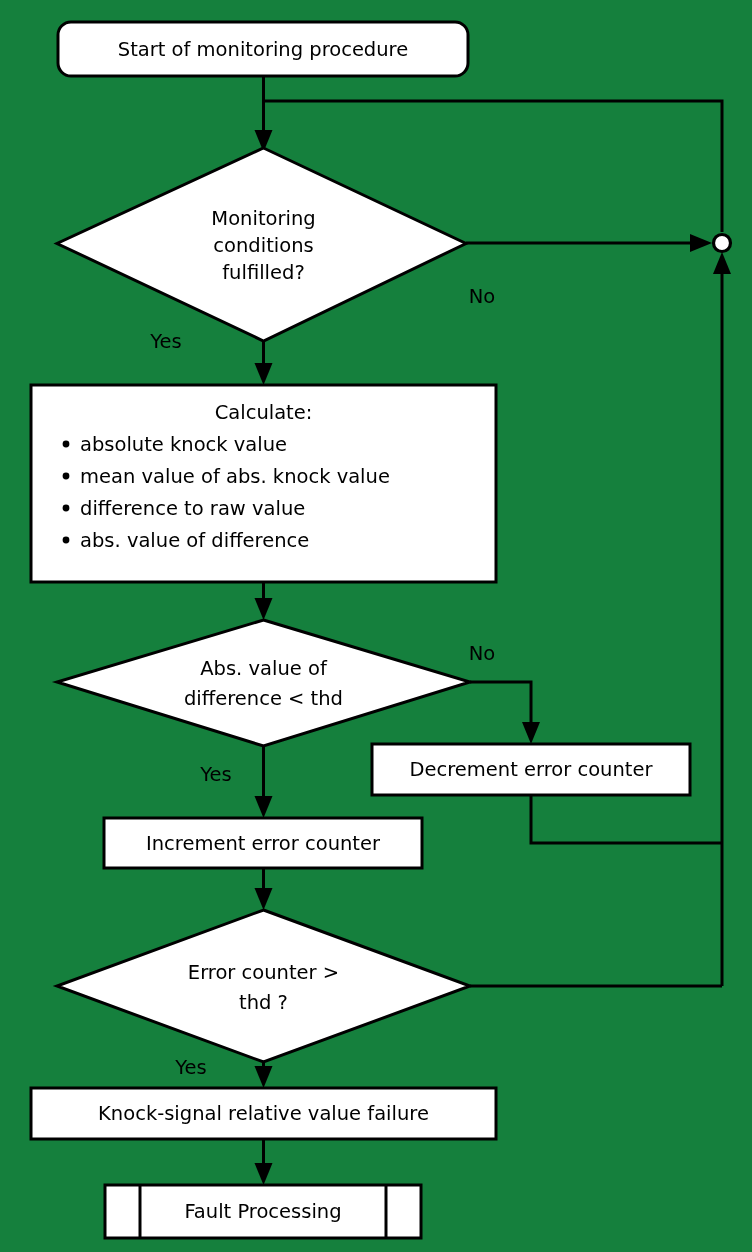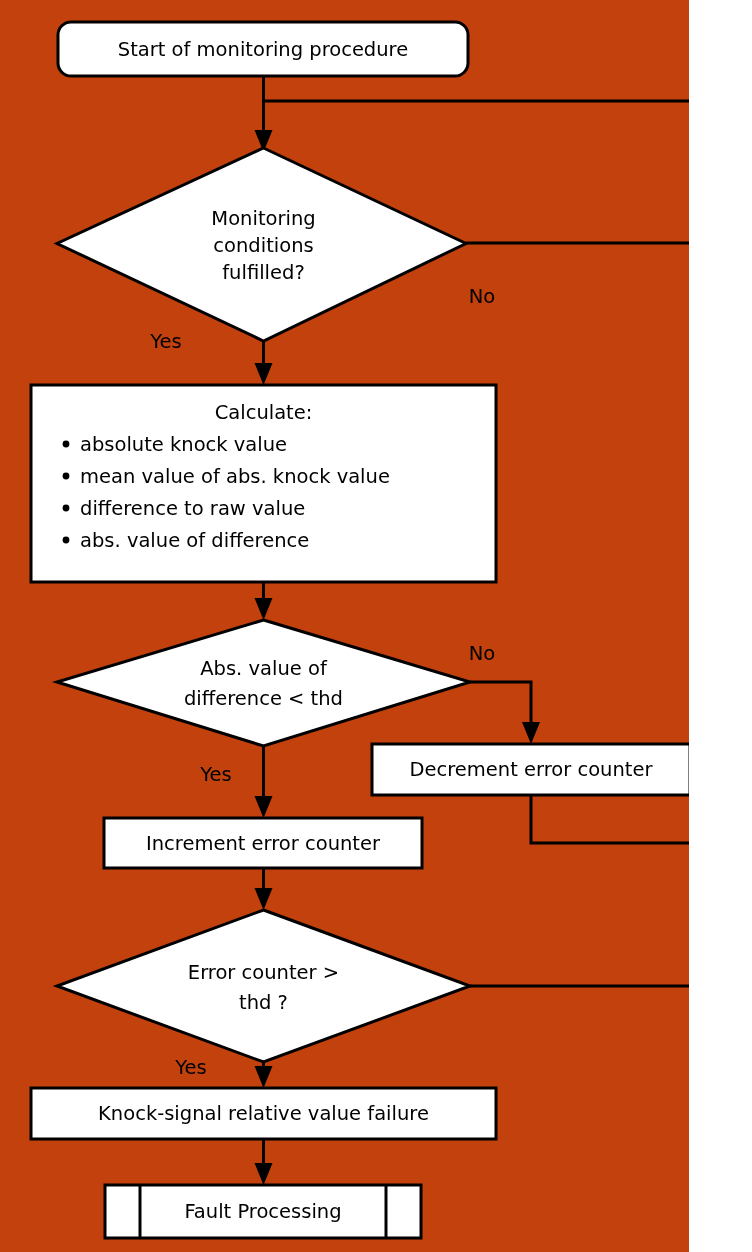--- a/index.html
+++ b/index.html
@@ -2,23 +2,23 @@
 <html><head>
 <meta charset="utf-8">
 <style>
   html, body {
     margin: 0;
     padding: 0;
     background: #ffffff;
   }
   #flowchart-root {
     position: relative;
-    width: 689px;
+    width: 752px;
     height: 1252px;
-    background: #c2410c;
+    background: #15803d;
     font-family: "DejaVu Sans", "Liberation Sans", sans-serif;
     overflow: hidden;
     text-decoration: underline;
   }
   svg.chart-canvas {
     position: absolute;
     top: 0;
     left: 0;
     width: 752px;
     height: 1252px;

